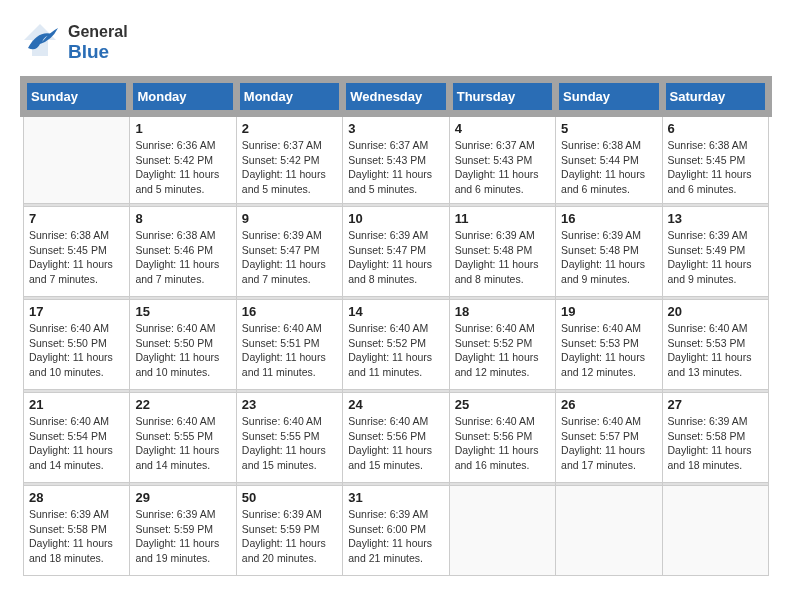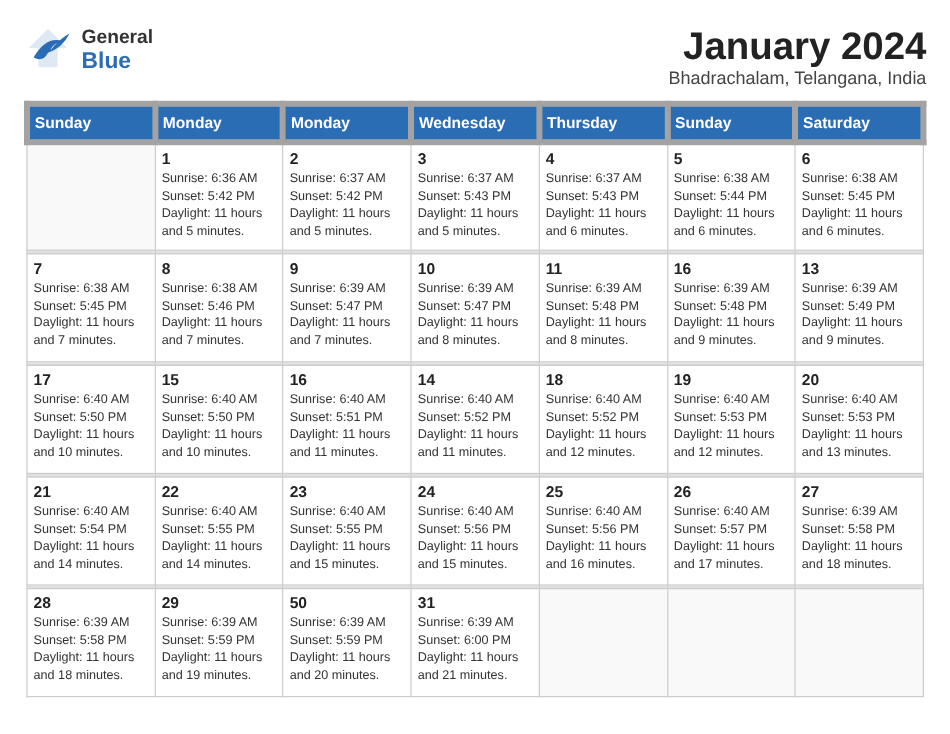--- a/index.html
+++ b/index.html
@@ -38,21 +38,21 @@
       border-collapse: collapse;
       font-size: 11px;
     }
     .calendar th {
       background-color: #2a6db5;
       color: #fff;
       padding: 6px 4px;
       text-align: left;
       font-size: 13px;
       font-weight: bold;
-      border: 5px solid #a3a3a3;
+      border: 7px solid #a3a3a3;
     }
     .calendar td {
       border: 1px solid #ccc;
       vertical-align: top;
       padding: 4px 5px;
       width: 14.28%;
       height: 90px;
       background: #fff;
     }
     .calendar td.empty {
@@ -80,24 +80,20 @@
       <svg width="40" height="40" viewBox="0 0 40 40">
         <polygon points="20,4 36,20 28,20 28,36 12,36 12,20 4,20" fill="#2a6db5" opacity="0.15"></polygon>
         <path d="M8 28 Q18 10 32 14 Q24 16 22 22 Q30 12 38 8 Q32 20 20 24 Q16 32 8 28Z" fill="#2a6db5"></path>
       </svg>
     </div>
     <div>
       <div style="font-size:16px;font-weight:bold;color:#333;line-height:1.2;">General</div>
       <div style="font-size:19px;font-weight:bold;color:#2a6db5;line-height:1.2;">Blue</div>
     </div>
   </div>
-  <div class="title-area">
-    <div class="month-title">January 2024</div>
-    <div class="subtitle">Bhadrachalam, Telangana, India</div>
-  </div>
 </div>
 
 <table class="calendar">
   <thead>
     <tr>
     <th>Sunday</th>
         <th>Monday</th>
         <th>Monday</th>
         <th>Wednesday</th>
         <th>Thursday</th>

